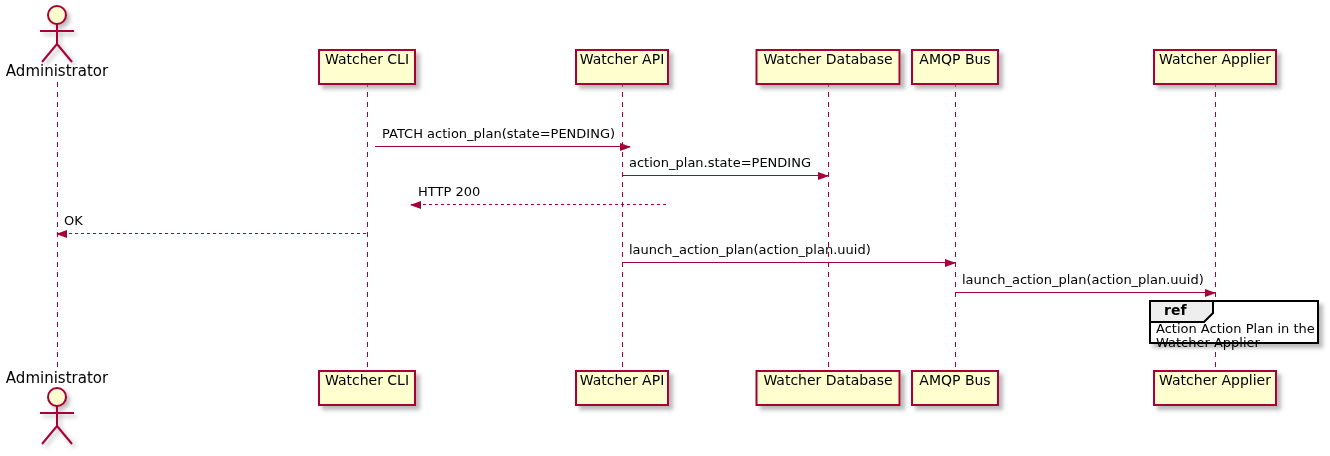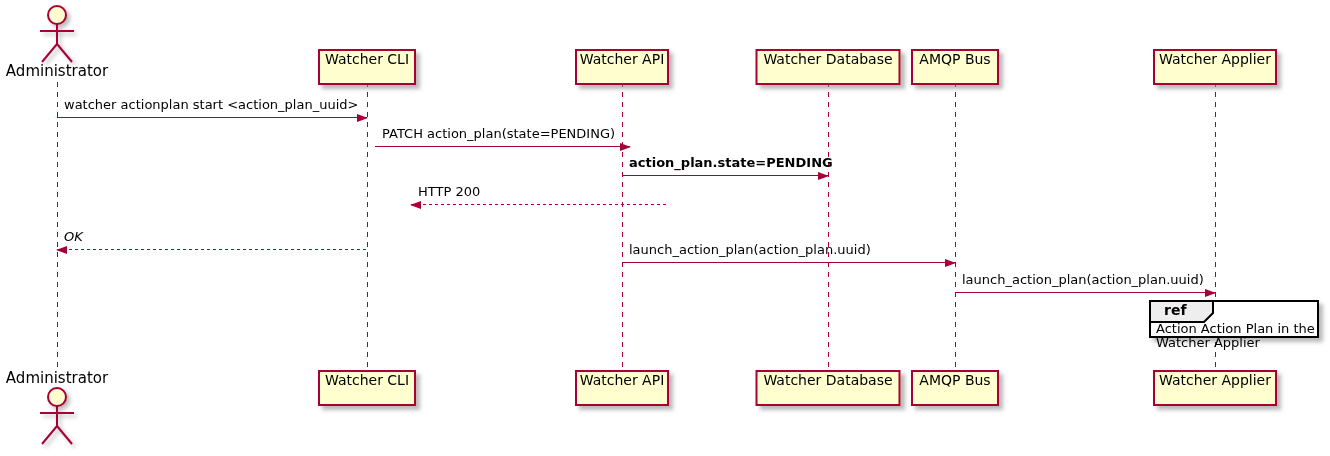--- a/index.html
+++ b/index.html
@@ -81,21 +81,21 @@
     border-top: 4px solid transparent;
     border-bottom: 4px solid transparent;
   }
   .arrow.right { right: -1px; border-left: 11px solid #A80036; }
   .arrow.left  { left: -1px;  border-right: 11px solid #A80036; }
 
   
   .refbox {
     position: absolute;
     left: 1149px; top: 300px;
-    width: 170px; height: 38px;
+    width: 170px; height: 44px;
     box-sizing: border-box;
     background: #ffffff;
     border: 2px solid #000000;
     box-shadow: 4px 4px 4px rgba(130,130,130,0.55);
     z-index: 5;
   }
   .ref-tab { position: absolute; left: -2px; top: -2px; }
   .ref-keyword {
     position: absolute;
     left: 13px; top: 0px;
@@ -141,45 +141,40 @@
   <div class="pbox top" style="left:828px;  width:145px;">
       <span>Watcher Database</span>
     </div>
   <div class="pbox top" style="left:955px;  width:88px;">
       <span>AMQP Bus</span>
     </div>
   <div class="pbox top" style="left:1215px; width:124px;">
       <span>Watcher Applier</span>
     </div>
 
-  <div class="msg" style="left:57px; top:97px; width:310px;">
-    <span class="msg-label">watcher actionplan start &lt;action_plan_uuid&gt;</span>
-    <div class="msg-line"></div>
-    <div class="arrow right"></div>
-  </div>
 
   <div class="msg" style="left:375px; top:126px; width:255px;">
     <span class="msg-label">PATCH action_plan(state=PENDING)</span>
     <div class="msg-line"></div>
     <div class="arrow right"></div>
   </div>
 
-  <div class="msg" style="left:622px; top:155px; width:206px;font-weight:bold;">
+  <div class="msg" style="left:622px; top:155px; width:206px;">
     <span class="msg-label">action_plan.state=PENDING</span>
     <div class="msg-line"></div>
     <div class="arrow right"></div>
   </div>
 
   <div class="msg" style="left:367px; top:184px; width:255px;margin-left:44px;">
     <span class="msg-label">HTTP 200</span>
     <div class="msg-line dashed"></div>
     <div class="arrow left"></div>
   </div>
 
-  <div class="msg" style="left:57px; top:229px; width:310px;font-style:italic;">
+  <div class="msg" style="left:57px; top:213px; width:310px;">
     <span class="msg-label">OK</span>
     <div class="msg-line dashed"></div>
     <div class="arrow left"></div>
   </div>
 
   <div class="msg" style="left:622px; top:242px; width:333px;">
     <span class="msg-label">launch_action_plan(action_plan.uuid)</span>
     <div class="msg-line"></div>
     <div class="arrow right"></div>
   </div>

